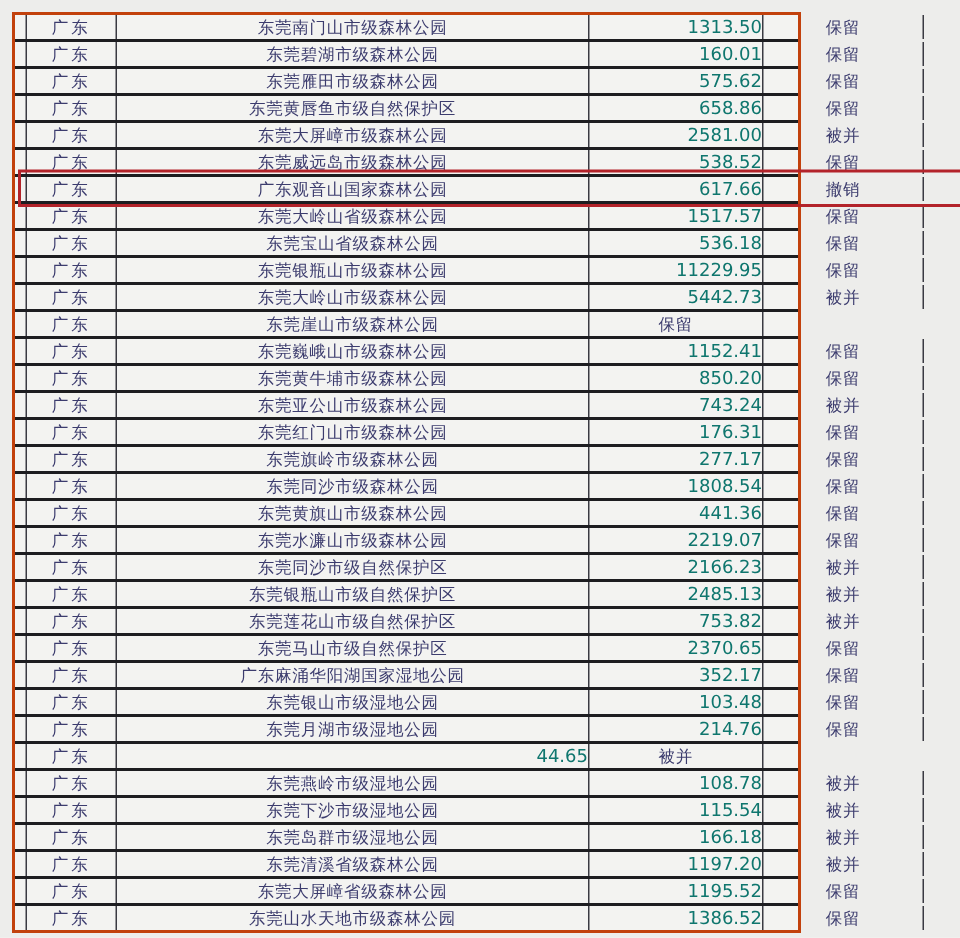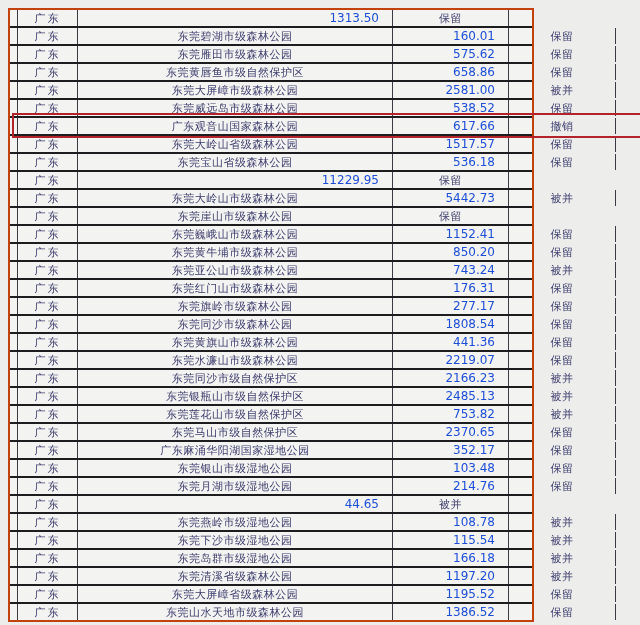--- a/index.html
+++ b/index.html
@@ -33,42 +33,43 @@
   .cell:last-child{border-right:none;}
   .cell.province, .cell.name, .cell.status{
     color:#3c3c6e;
     font-size:11px;
     letter-spacing:0.5px;
   }
   .cell.province{letter-spacing:2px;}
   .cell.name{padding:0 4px;}
   .cell.area{
     justify-content:flex-end;
-    padding-right:13px;
-    color:#1d4ed8;
+    padding-right:0;
+    color:#0f766e;
     font-family:"DejaVu Sans", sans-serif;
     font-size:12px;
     font-weight:500;
   }
   .redbox{
     position:absolute;
     border:2px solid #b3232a;
     box-sizing:border-box;
     pointer-events:none;
     background:transparent;
   }
 </style>
 </head>
 <body>
 
 <div class="page">
   <div class="table" id="table">
       <div class="row">
         <div class="cell gutter-left"></div>
         <div class="cell province">广东</div>
+        <div class="cell name">东莞南门山市级森林公园</div>
         <div class="cell area">1313.50</div>
         <div class="cell status">保留</div>
         <div class="cell gutter-right"></div>
       </div>
       <div class="row">
         <div class="cell gutter-left"></div>
         <div class="cell province">广东</div>
         <div class="cell name">东莞碧湖市级森林公园</div>
         <div class="cell area">160.01</div>
         <div class="cell status">保留</div>
@@ -126,20 +127,21 @@
         <div class="cell gutter-left"></div>
         <div class="cell province">广东</div>
         <div class="cell name">东莞宝山省级森林公园</div>
         <div class="cell area">536.18</div>
         <div class="cell status">保留</div>
         <div class="cell gutter-right"></div>
       </div>
       <div class="row">
         <div class="cell gutter-left"></div>
         <div class="cell province">广东</div>
+        <div class="cell name">东莞银瓶山市级森林公园</div>
         <div class="cell area">11229.95</div>
         <div class="cell status">保留</div>
         <div class="cell gutter-right"></div>
       </div>
       <div class="row">
         <div class="cell gutter-left"></div>
         <div class="cell province">广东</div>
         <div class="cell name">东莞大岭山市级森林公园</div>
         <div class="cell area">5442.73</div>
         <div class="cell status">被并</div>

